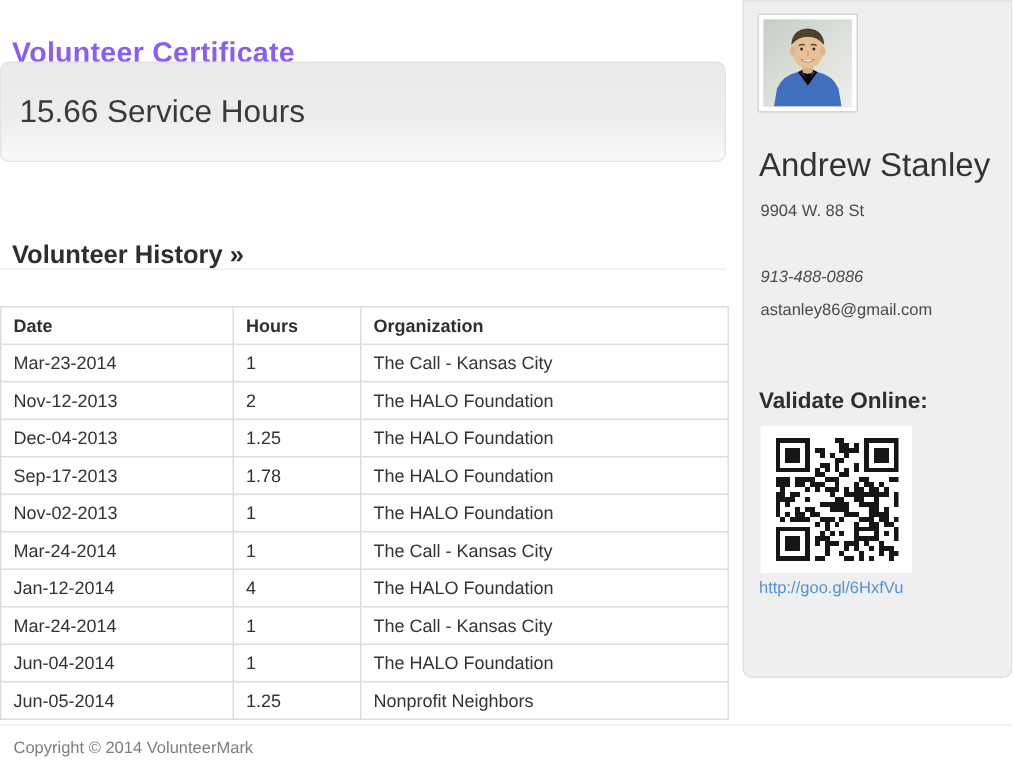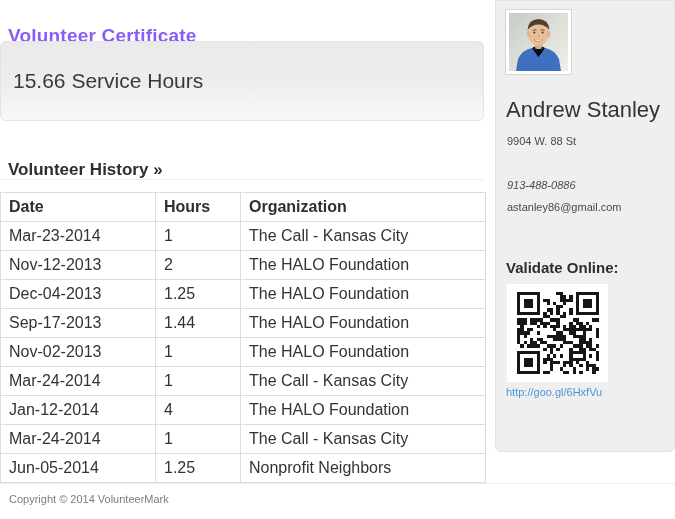--- a/index.html
+++ b/index.html
@@ -7,37 +7,37 @@
     width:675px;height:519px;position:relative;background:#ffffff;
     font-family:"Liberation Sans","DejaVu Sans",sans-serif;
     overflow:hidden;color:#333;
   }
   
   .page-title{
     position:absolute;left:8px;top:12px;
     font-size:19px;font-weight:700;color:#8b5cf6;letter-spacing:.2px;
   }
   .well{
-    position:absolute;left:0;top:41px;width:484px;height:80px;
+    position:absolute;left:0;top:41px;width:484px;height:67px;
     border:1px solid #e3e3e3;border-radius:6px;box-sizing:border-box;
     background:linear-gradient(180deg,#eaeaea 0%,#ededed 55%,#f9f9f9 100%);
     display:flex;align-items:center;
   }
   .well span{font-size:21px;font-weight:500;color:#3a3a3a;padding-left:12px;}
   .history-heading{
     position:absolute;left:8px;top:146px;
     font-size:17px;font-weight:700;color:#2e2e2e;
   }
   .rule-top{
     position:absolute;left:0;top:179px;width:484px;height:0;
     border-top:1px solid #eeeeee;
   }
   table.history{
-    position:absolute;left:0;top:192px;width:485px;
-    border-collapse:collapse;font-size:16px;table-layout:fixed;
+    position:absolute;left:0;top:204px;width:485px;
+    border-collapse:collapse;font-size:12px;table-layout:fixed;
   }
   table.history th,table.history td{
     border:1px solid #dddddd;text-align:left;padding:5px 8px;
     color:#333;height:14px;overflow:hidden;white-space:nowrap;
   }
   table.history th{font-weight:700;color:#2f2f2f;}
   col.c-date{width:155px;}col.c-hours{width:85px;}col.c-org{width:245px;}
   .rule-bottom{
     position:absolute;left:0;top:483px;width:675px;height:0;
     border-top:1px solid #eeeeee;
@@ -116,21 +116,21 @@
         <td>2</td>
         <td>The HALO Foundation</td>
       </tr>
       <tr>
         <td>Dec-04-2013</td>
         <td>1.25</td>
         <td>The HALO Foundation</td>
       </tr>
       <tr>
         <td>Sep-17-2013</td>
-        <td>1.44</td>
+        <td>1.78</td>
         <td>The HALO Foundation</td>
       </tr>
       <tr>
         <td>Nov-02-2013</td>
         <td>1</td>
         <td>The HALO Foundation</td>
       </tr>
       <tr>
         <td>Mar-24-2014</td>
         <td>1</td>
@@ -138,20 +138,25 @@
       </tr>
       <tr>
         <td>Jan-12-2014</td>
         <td>4</td>
         <td>The HALO Foundation</td>
       </tr>
       <tr>
         <td>Mar-24-2014</td>
         <td>1</td>
         <td>The Call - Kansas City</td>
+      </tr>
+      <tr>
+        <td>Jun-04-2014</td>
+        <td>1</td>
+        <td>The HALO Foundation</td>
       </tr>
       <tr>
         <td>Jun-05-2014</td>
         <td>1.25</td>
         <td>Nonprofit Neighbors</td>
       </tr>
     </tbody>
 </table>
 
 <div class="rule-bottom"></div>

